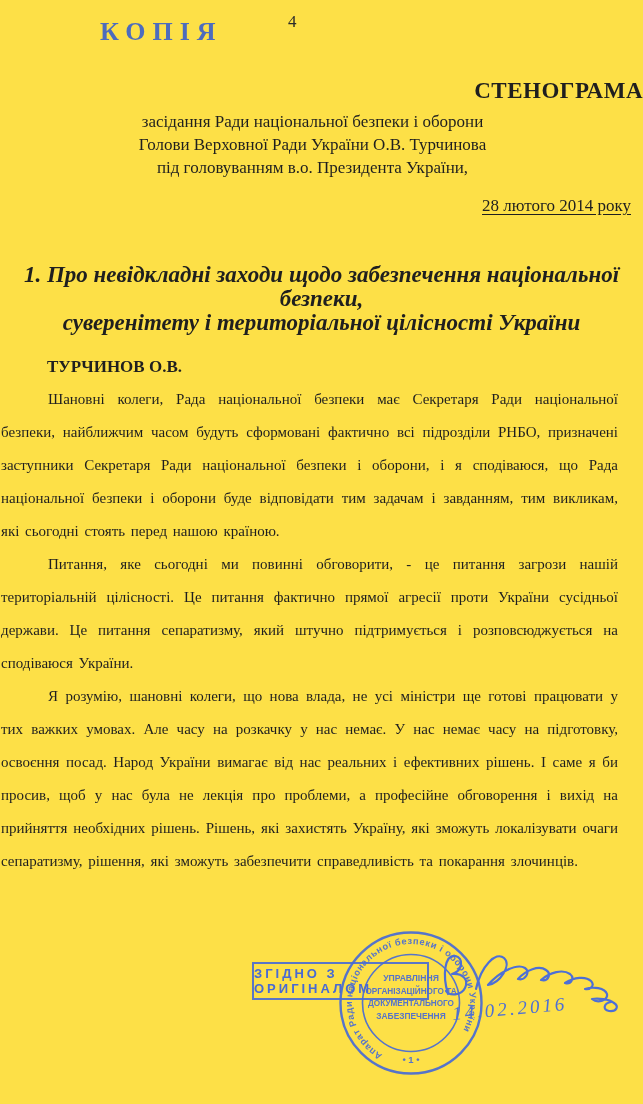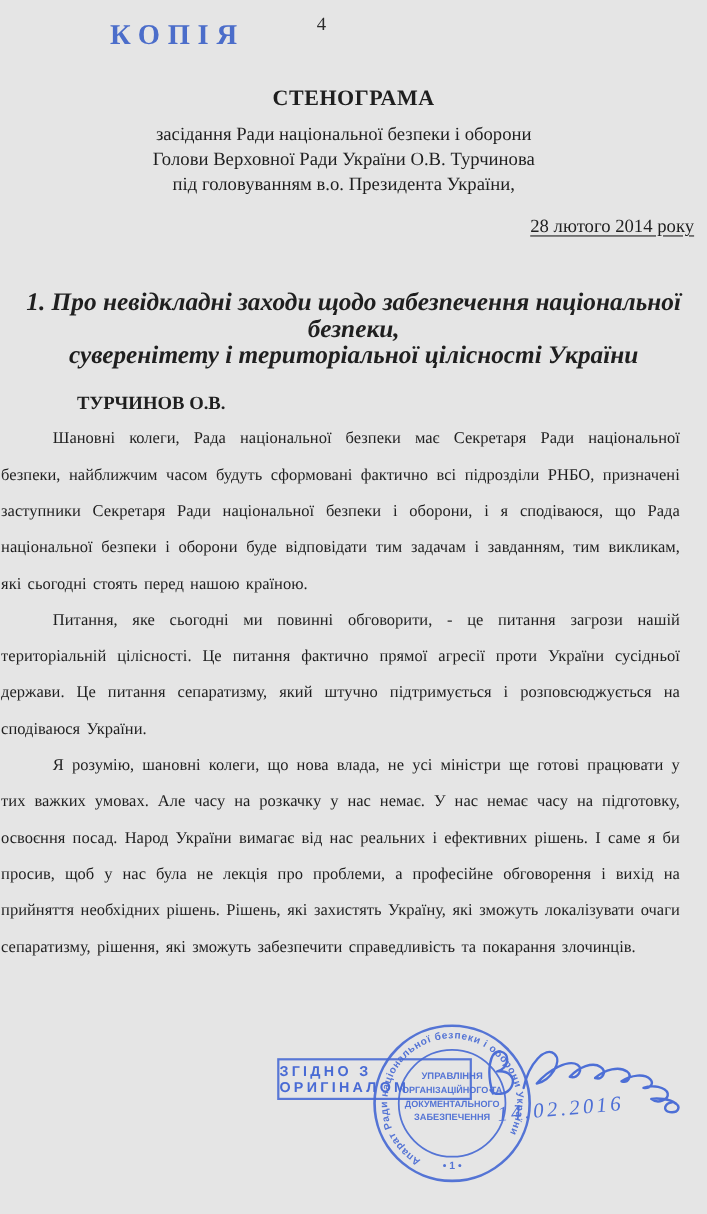--- a/index.html
+++ b/index.html
@@ -2,42 +2,42 @@
 <html><head>
 <meta charset="utf-8">
 <style>
   * { margin: 0; padding: 0; box-sizing: border-box; }
   html, body { background: #ffffff; }
   body { width: 643px; height: 1104px; position: relative; overflow: hidden; }
 
   .page {
     position: absolute; inset: 0;
     width: 643px; height: 1104px;
-    background: #e5e5e5;
+    background: #fde047;
     font-family: "Liberation Serif", serif;
     color: #1f1f1f;
   }
 
   
   .copy-stamp {
     position: absolute; left: 100px; top: 17px;
     font-family: "Liberation Serif", serif;
     font-size: 26px; font-weight: bold;
     letter-spacing: 7px;
     color: #3f63c8;
     opacity: 0.92;
   }
   .page-number {
     position: absolute; left: 288px; top: 12px;
     font-size: 17px; color: #2a2a2a;
   }
   .doc-title {
     position: absolute; left: 0; top: 78px; width: 643px;
-    text-align: center;
-    font-size: 20px; font-weight: bold;
+    text-align: right;
+    font-size: 23px; font-weight: bold;
     letter-spacing: 0.5px;
   }
   .subtitle {
     position: absolute; left: 0; top: 110px; width: 625px;
     text-align: center;
     font-size: 17px; line-height: 23px;
   }
   .date-line {
     position: absolute; left: 0; top: 196px; width: 643px;
     padding-right: 12px;
@@ -54,21 +54,21 @@
     font-size: 23px; font-weight: bold; font-style: italic;
     line-height: 24px;
   }
 
   
   .body-text {
     position: absolute; left: 1px; top: 350px; width: 617px;
   }
   .speaker {
     font-size: 17px; font-weight: bold;
-    padding-left: 69px;
+    padding-left: 46px;
     line-height: 33px;
   }
   .para {
     font-size: 15px; line-height: 33px;
     text-align: justify;
     text-indent: 47px;
     word-spacing: 2px;
   }
 
   

